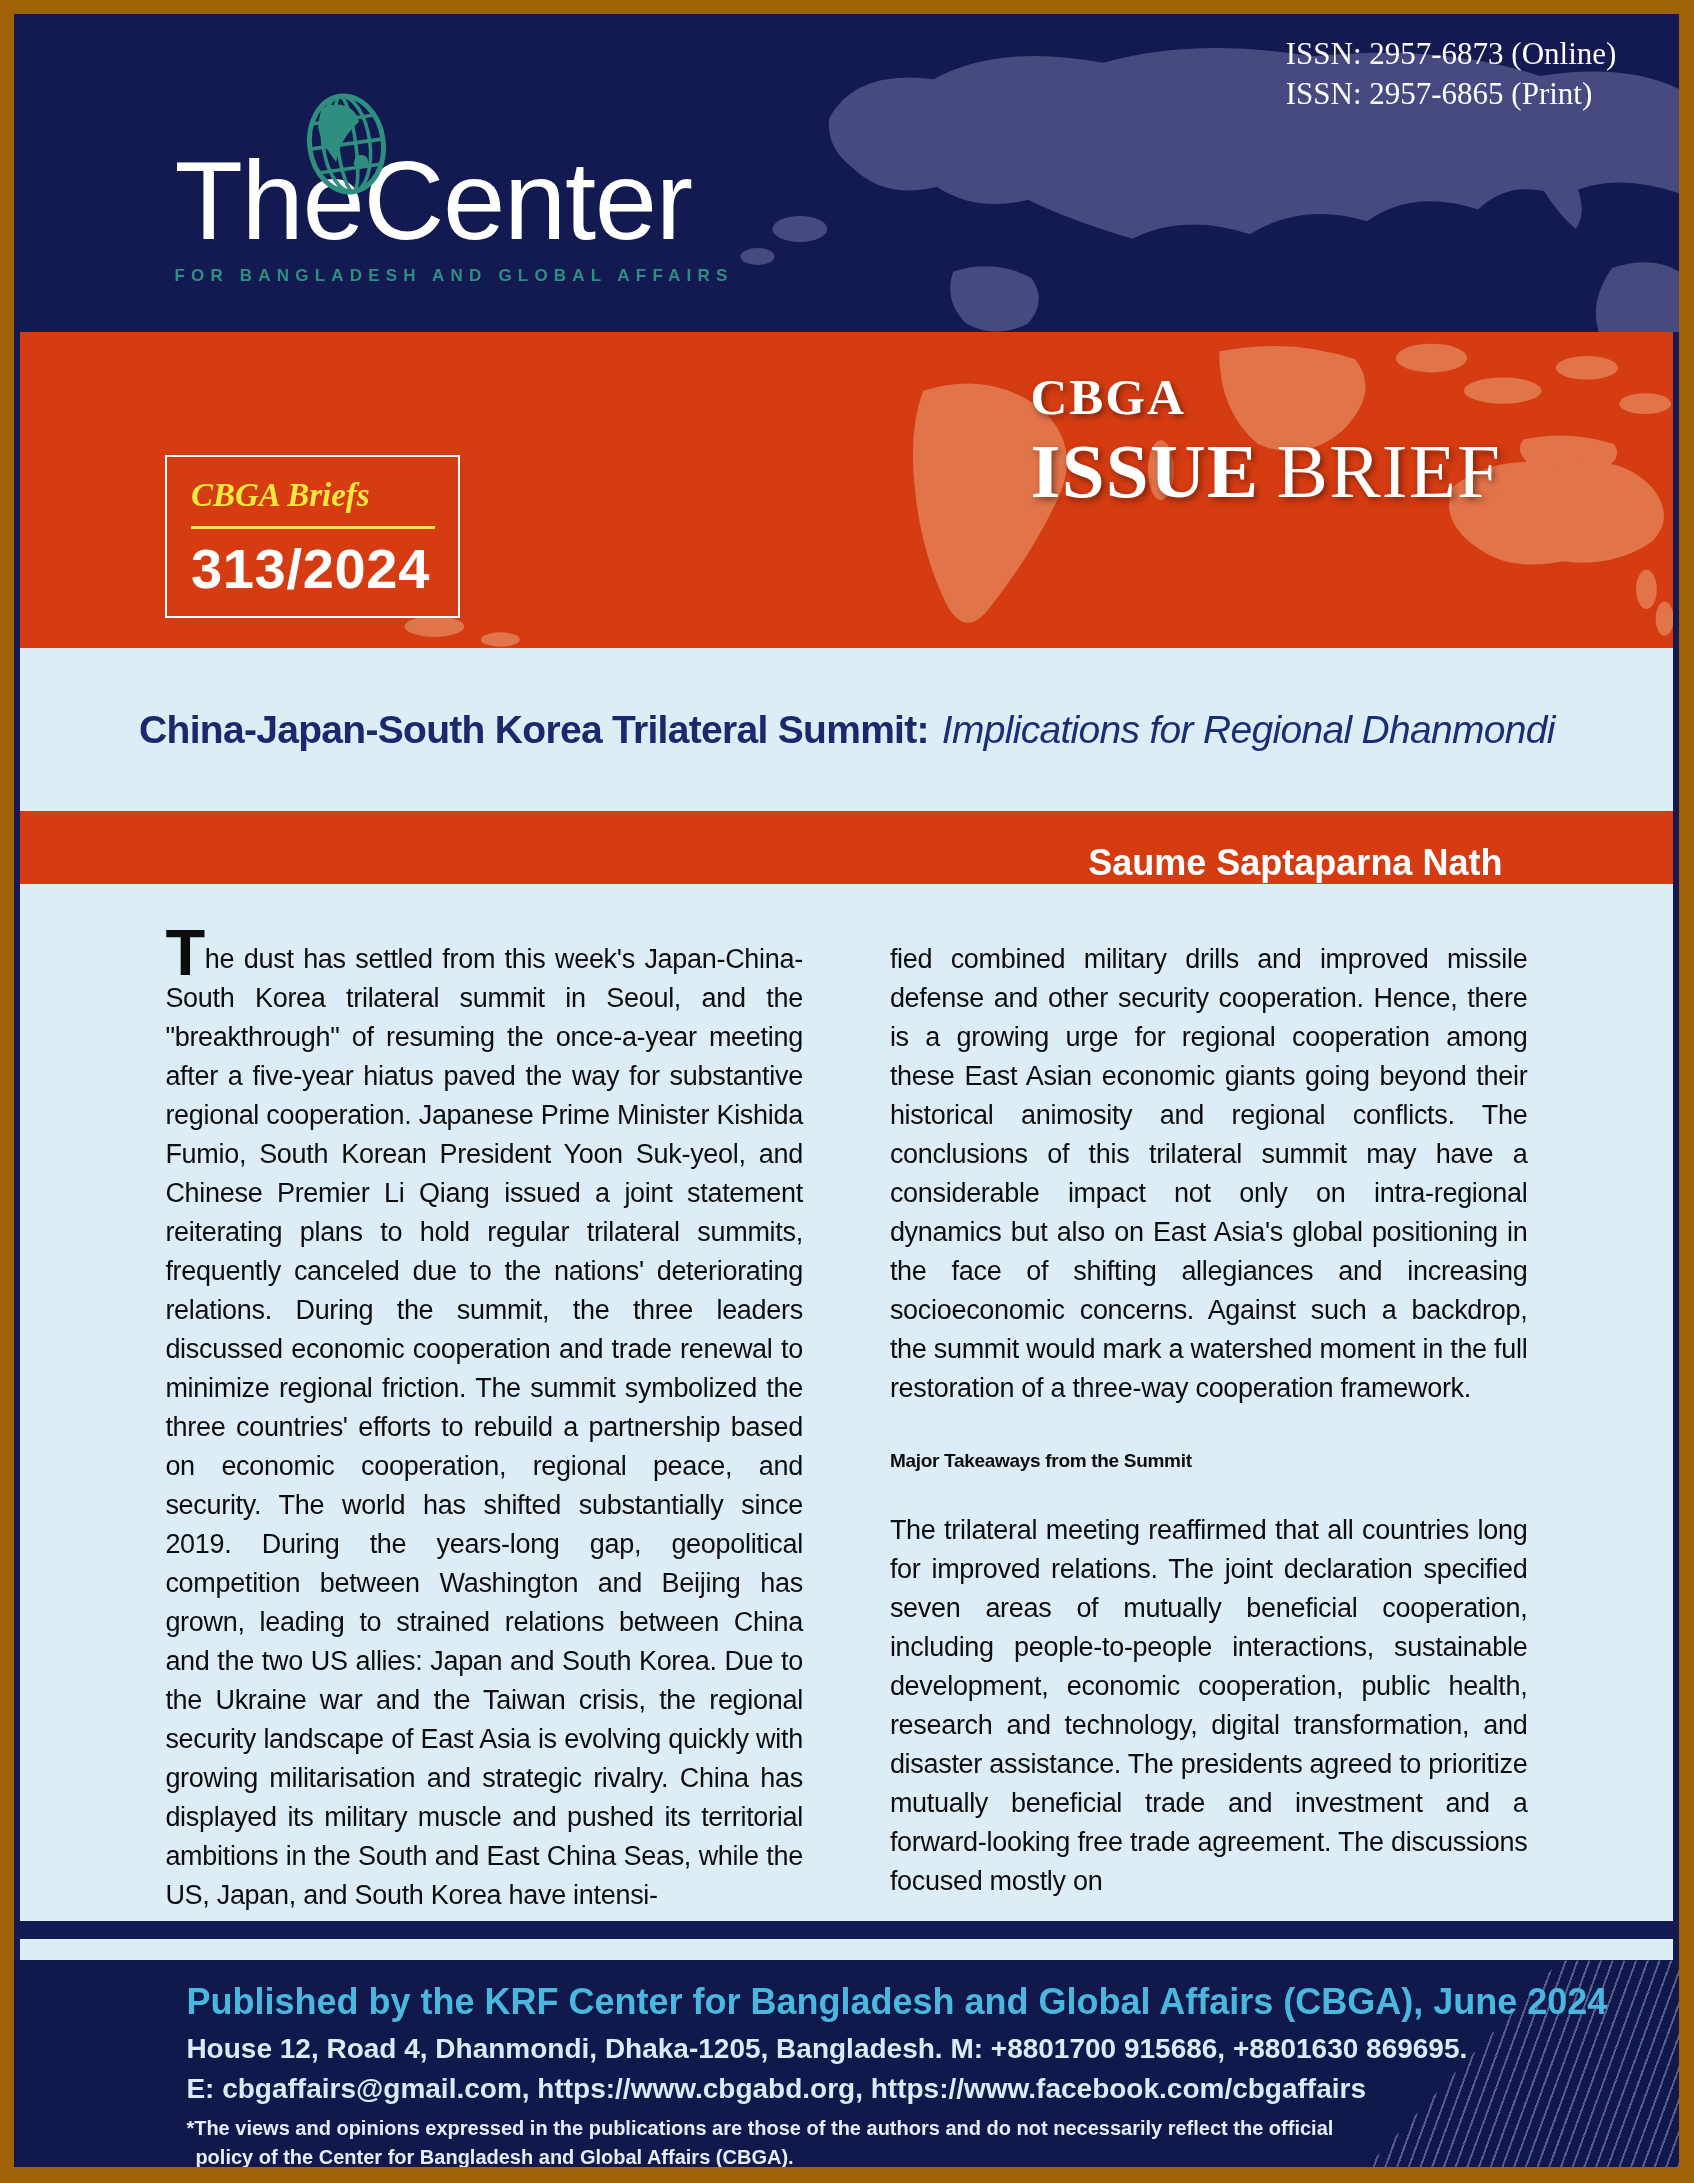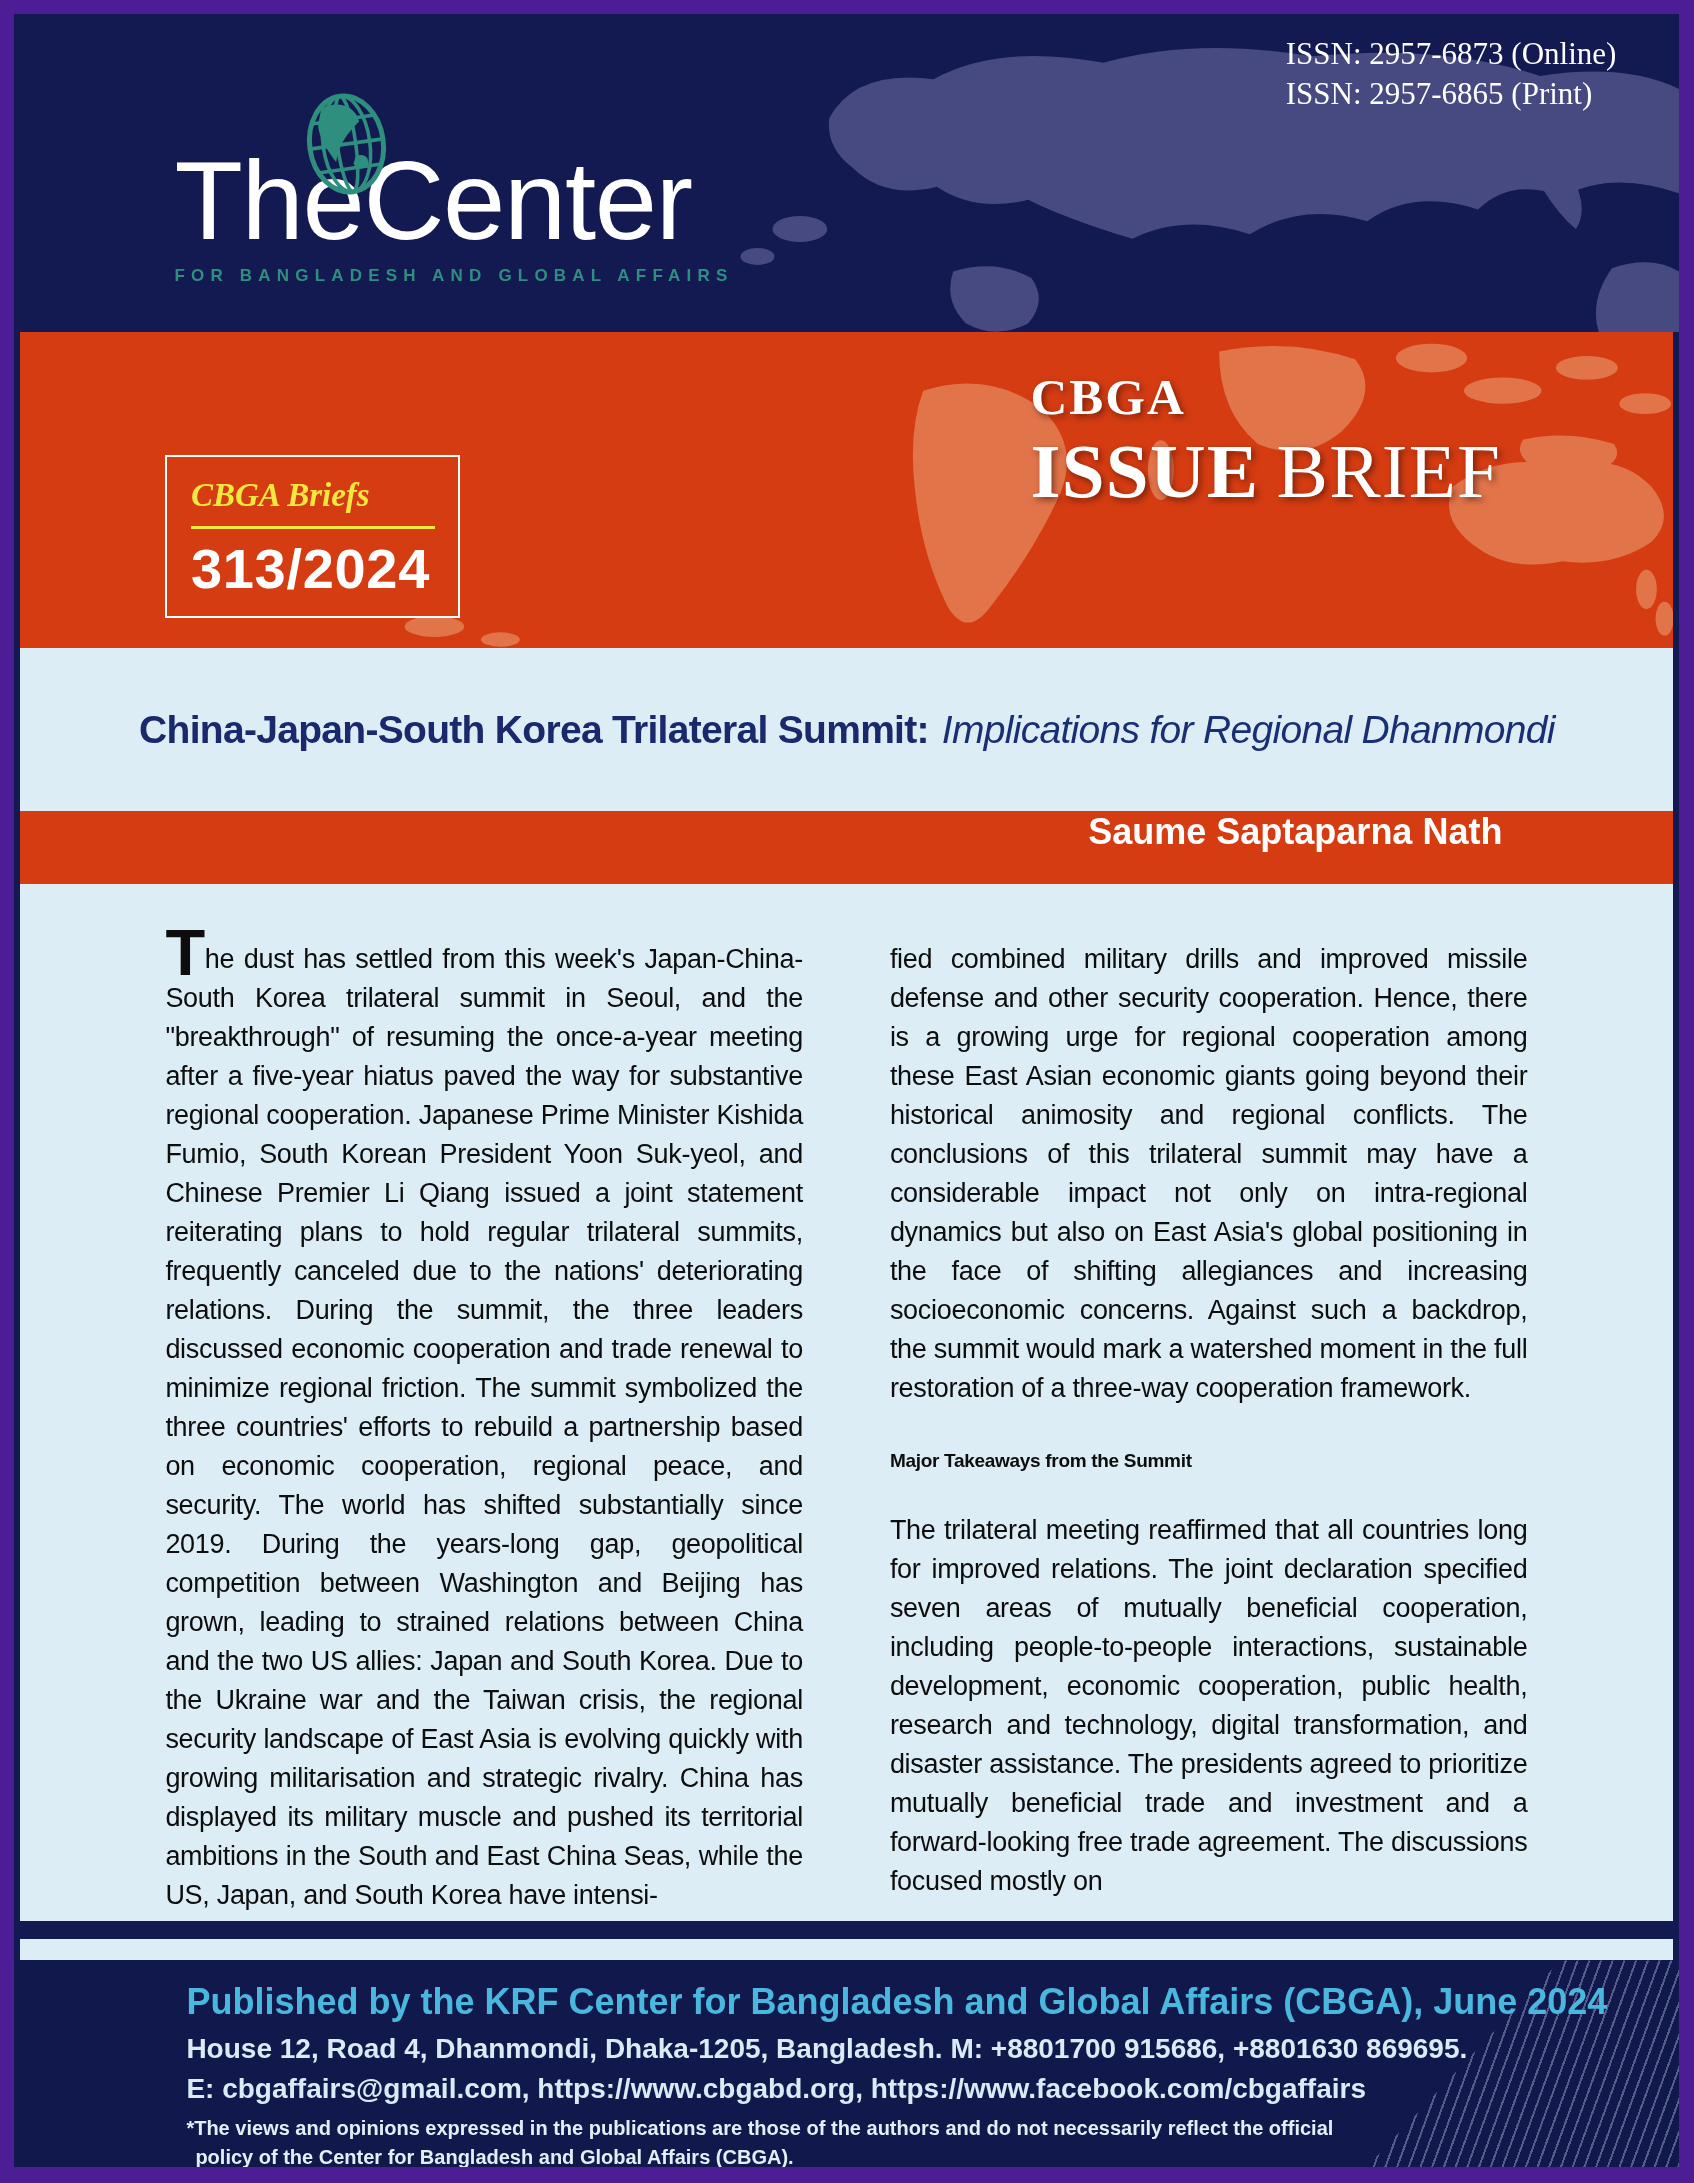--- a/index.html
+++ b/index.html
@@ -1,16 +1,16 @@
 <!DOCTYPE html>
 <html style="font-size:10.4px"><head>
 <meta charset="utf-8">
 <style>
   html,body{margin:0;padding:0;background:#ffffff;}
-  .page{position:relative;width:1694px;height:2183px;background:#4c1d95;
+  .page{position:relative;width:1694px;height:2183px;background:#a16207;
         font-family:"Liberation Sans",sans-serif;overflow:hidden;}
   .inner{position:absolute;left:14.4px;top:14.4px;width:1665px;}
 
   
   .header-band{position:relative;height:318px;background:#131a51;overflow:hidden;}
   .map-svg{position:absolute;inset:0;width:100%;height:100%;pointer-events:none;}
   .issn{position:absolute;right:63px;top:19.6px;font-family:"Liberation Serif",serif;
         font-size:31px;line-height:40px;color:#ffffff;text-align:left;z-index:2;}
   .logo{position:absolute;left:160px;top:72px;z-index:2;}
   .globe{position:absolute;left:130px;top:0;width:85px;height:116px;}
@@ -37,21 +37,21 @@
   .series-name .w1{font-weight:700;}
   .series-name .w2{font-weight:400;margin-left:17px;}
 
   
   .title-band{height:163px;background:#dcedf6;display:flex;align-items:center;justify-content:center;}
   .title-band h1{margin:0;font-size:39px;white-space:nowrap;letter-spacing:-0.7px;}
   .t-main{font-weight:700;color:#19296b;}
   .t-sub{font-style:italic;font-weight:400;color:#1a2f73;margin-left:13px;}
 
   
-  .author-band{height:73px;background:#d63c12;display:flex;align-items:flex-start;
+  .author-band{height:73px;background:#d63c12;display:flex;align-items:flex-end;
                justify-content:flex-end;padding-right:171px;box-sizing:border-box;}
   .author{color:#ffffff;font-weight:700;font-size:36px;}
 
   
   .body-band{height:1037px;background:#dcedf6;box-sizing:border-box;
              padding:56px 146px 0 145px;display:flex;gap:87px;}
   .col{flex:1;min-width:0;}
   .col p{margin:0;text-align:justify;font-size:27px;line-height:39px;color:#0d0d0d;
          letter-spacing:-0.3px;}
   .dropcap{font-size:65px;font-weight:600;line-height:0;position:relative;top:6.5px;}

